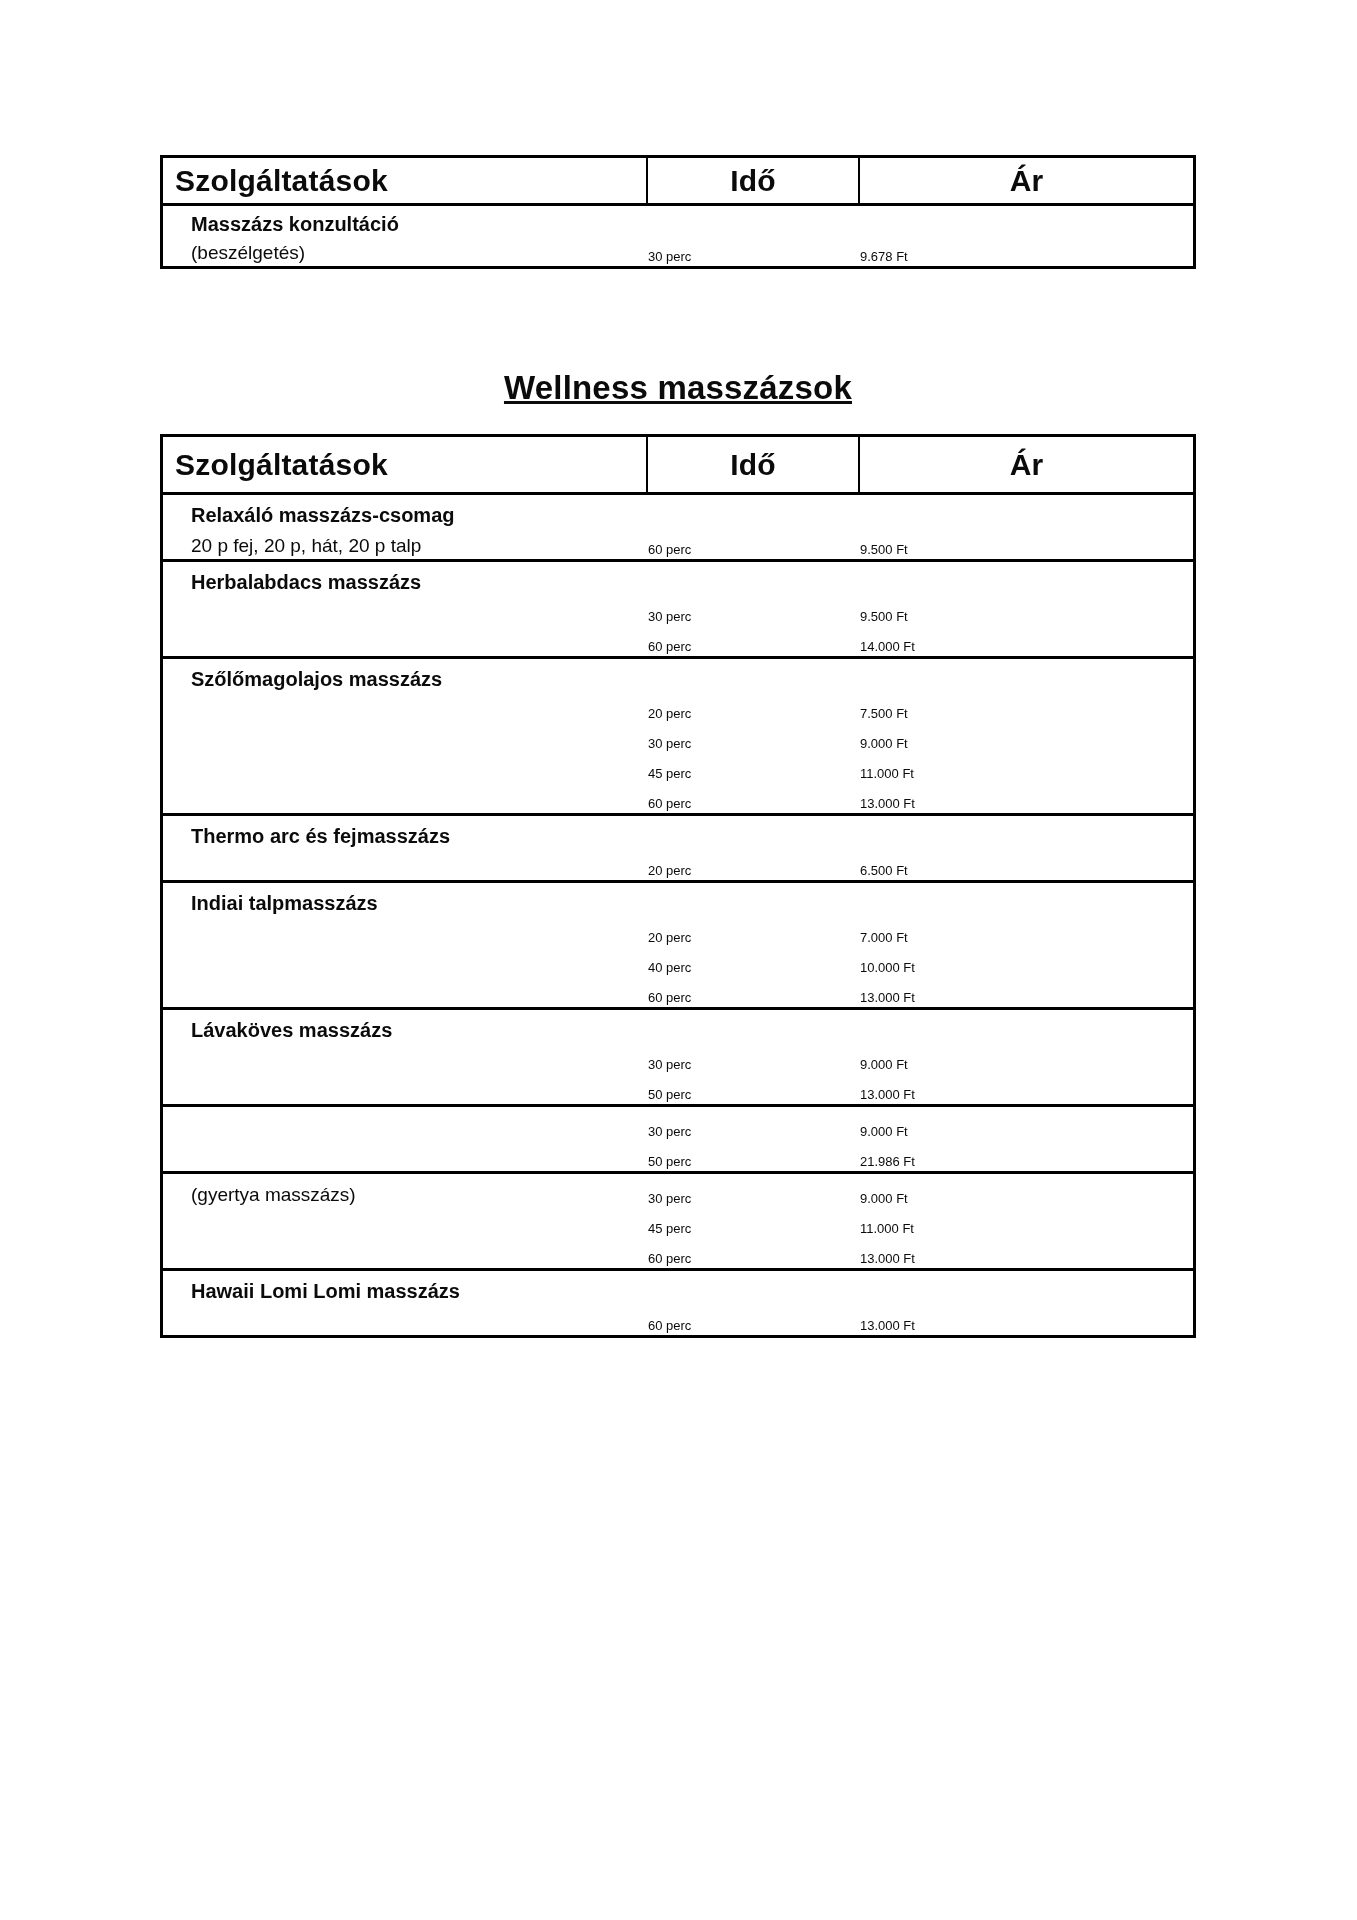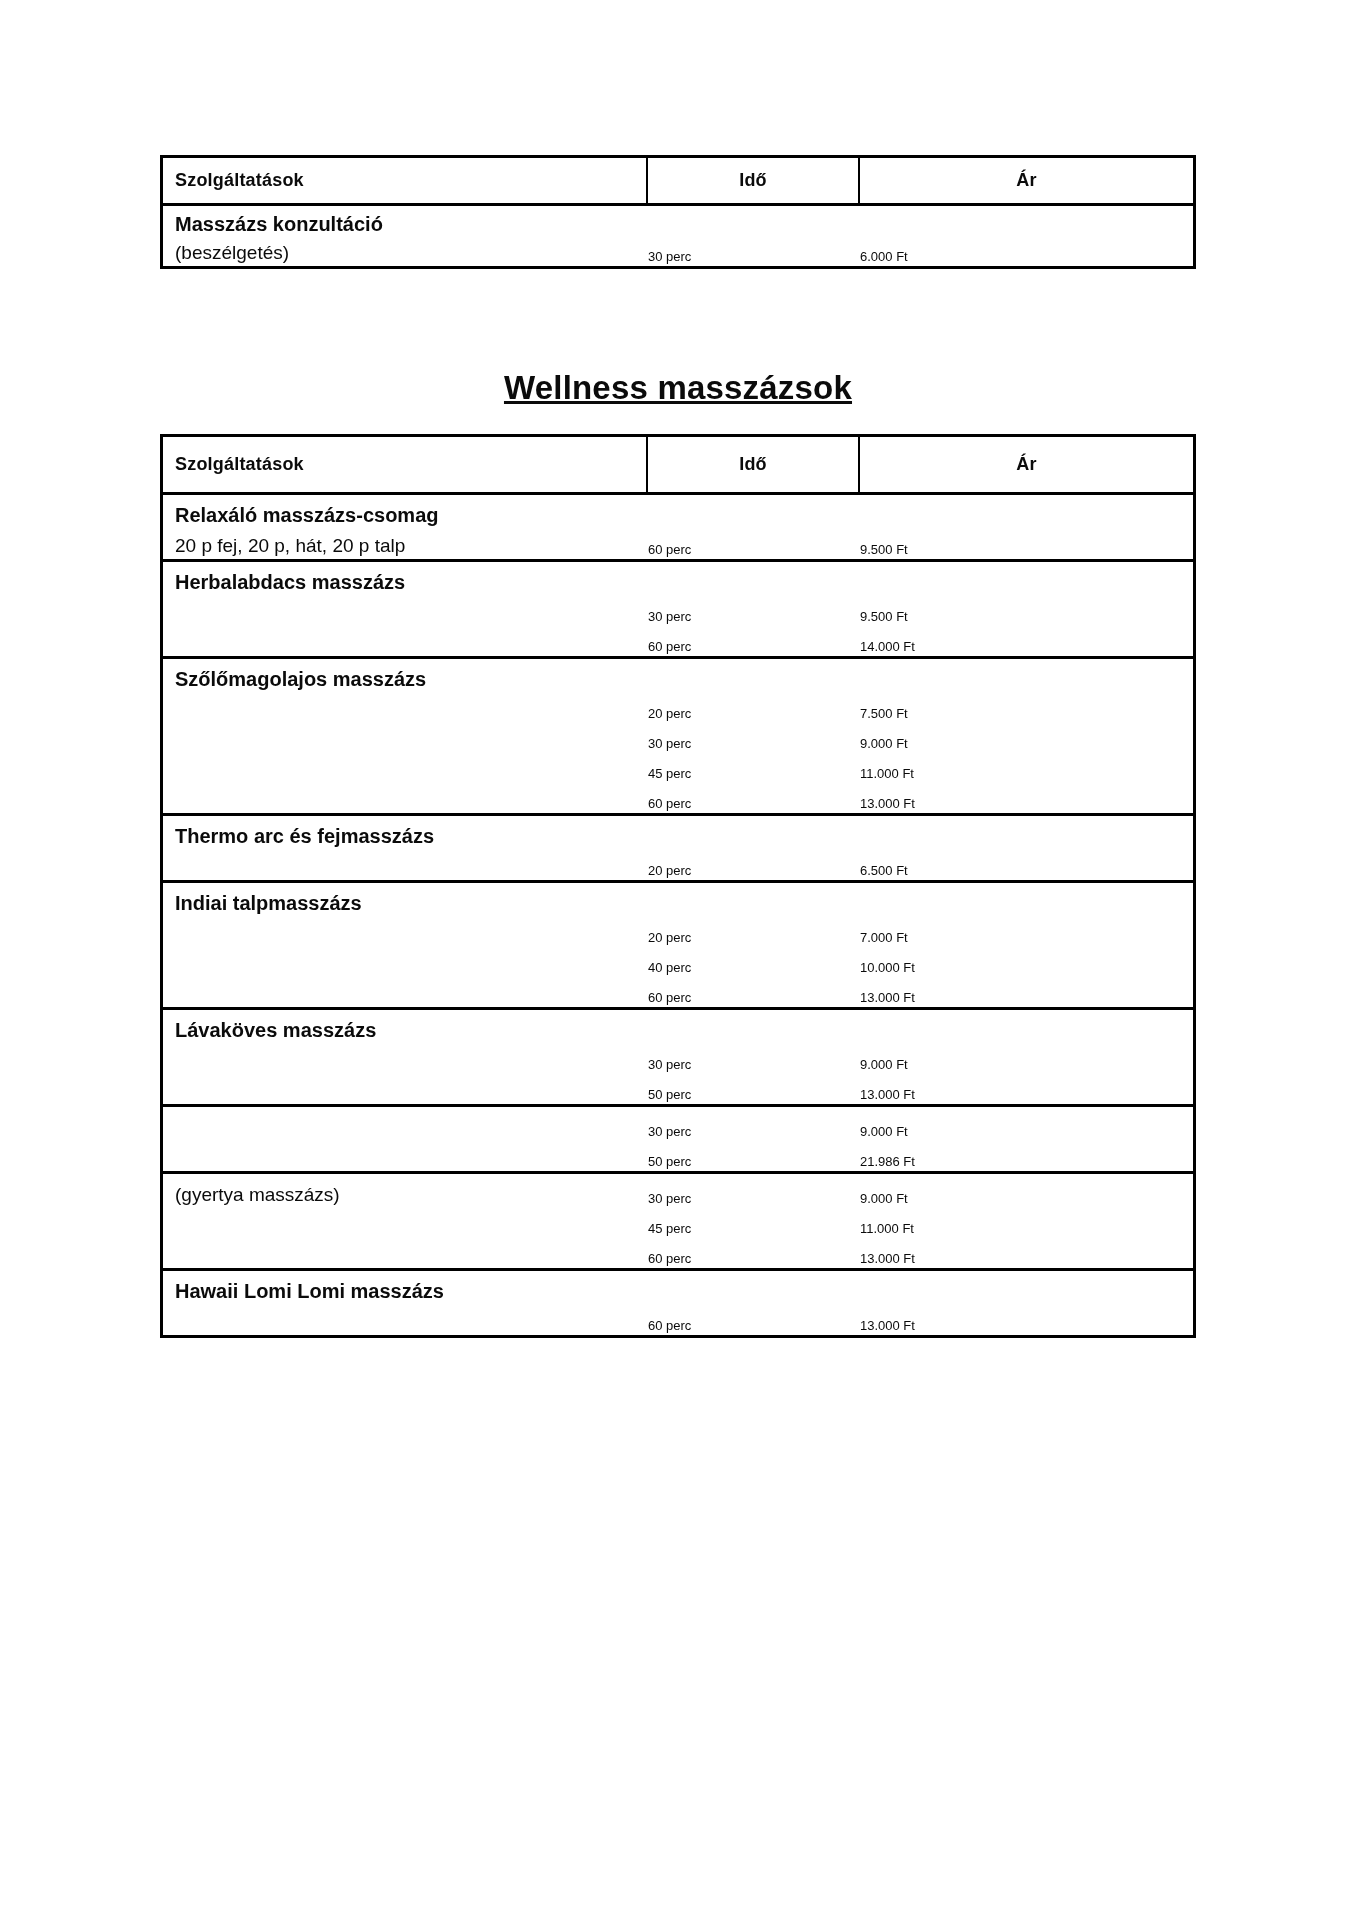--- a/index.html
+++ b/index.html
@@ -19,39 +19,39 @@
     background:#fff;
   }
   .t-header{
     display:grid;
     grid-template-columns:485px 212px 1fr;
     box-sizing:border-box;
     border-bottom:3px solid #000;
   }
   .t-header .hcell{
     display:flex;align-items:center;justify-content:center;
-    font-weight:bold;font-size:18px;
+    font-weight:bold;font-size:30px;
     box-sizing:border-box;
     letter-spacing:0.2px;
   }
   .t-header .hcell.first{justify-content:flex-start;padding-left:12px;}
   .t-header .hcell:not(:last-child){border-right:2px solid #000;}
   .table-consultation .t-header{height:48px;}
   .table-wellness .t-header{height:58px;}
 
   .section{padding:2px 0;}
   .section:not(:last-child){border-bottom:3px solid #000;}
   .line{
     display:grid;
     grid-template-columns:485px 212px 1fr;
     align-items:end;
   }
   .table-consultation .line{height:28px;}
   .table-wellness .line{height:30px;}
-  .c-service{padding-left:12px;font-size:19px;}
+  .c-service{padding-left:28px;font-size:19px;}
   .c-service.name{font-weight:bold;font-size:20px;}
   .c-time,.c-price{text-align:left;font-size:13px;}
 
   .table-consultation{margin-top:155px;}
   .doc-title{
     margin:96px 0 0 160px;
     width:1036px;
     text-align:center;
     font-size:33px;line-height:46px;
     font-weight:bold;
@@ -74,21 +74,21 @@
     <div class="t-body">
         <div class="section">
           <div class="line">
             <div class="c-service name">Masszázs konzultáció</div>
             <div class="c-time"></div>
             <div class="c-price"></div>
           </div>
           <div class="line">
             <div class="c-service">(beszélgetés)</div>
             <div class="c-time">30 perc</div>
-            <div class="c-price">6.000 Ft</div>
+            <div class="c-price">9.678 Ft</div>
           </div>
         </div>
       </div>
   </div>
 
   <div class="doc-title">Wellness masszázsok</div>
 
   <div class="price-table table-wellness">
     <div class="t-header">
       <div class="hcell first">Szolgáltatások</div>

